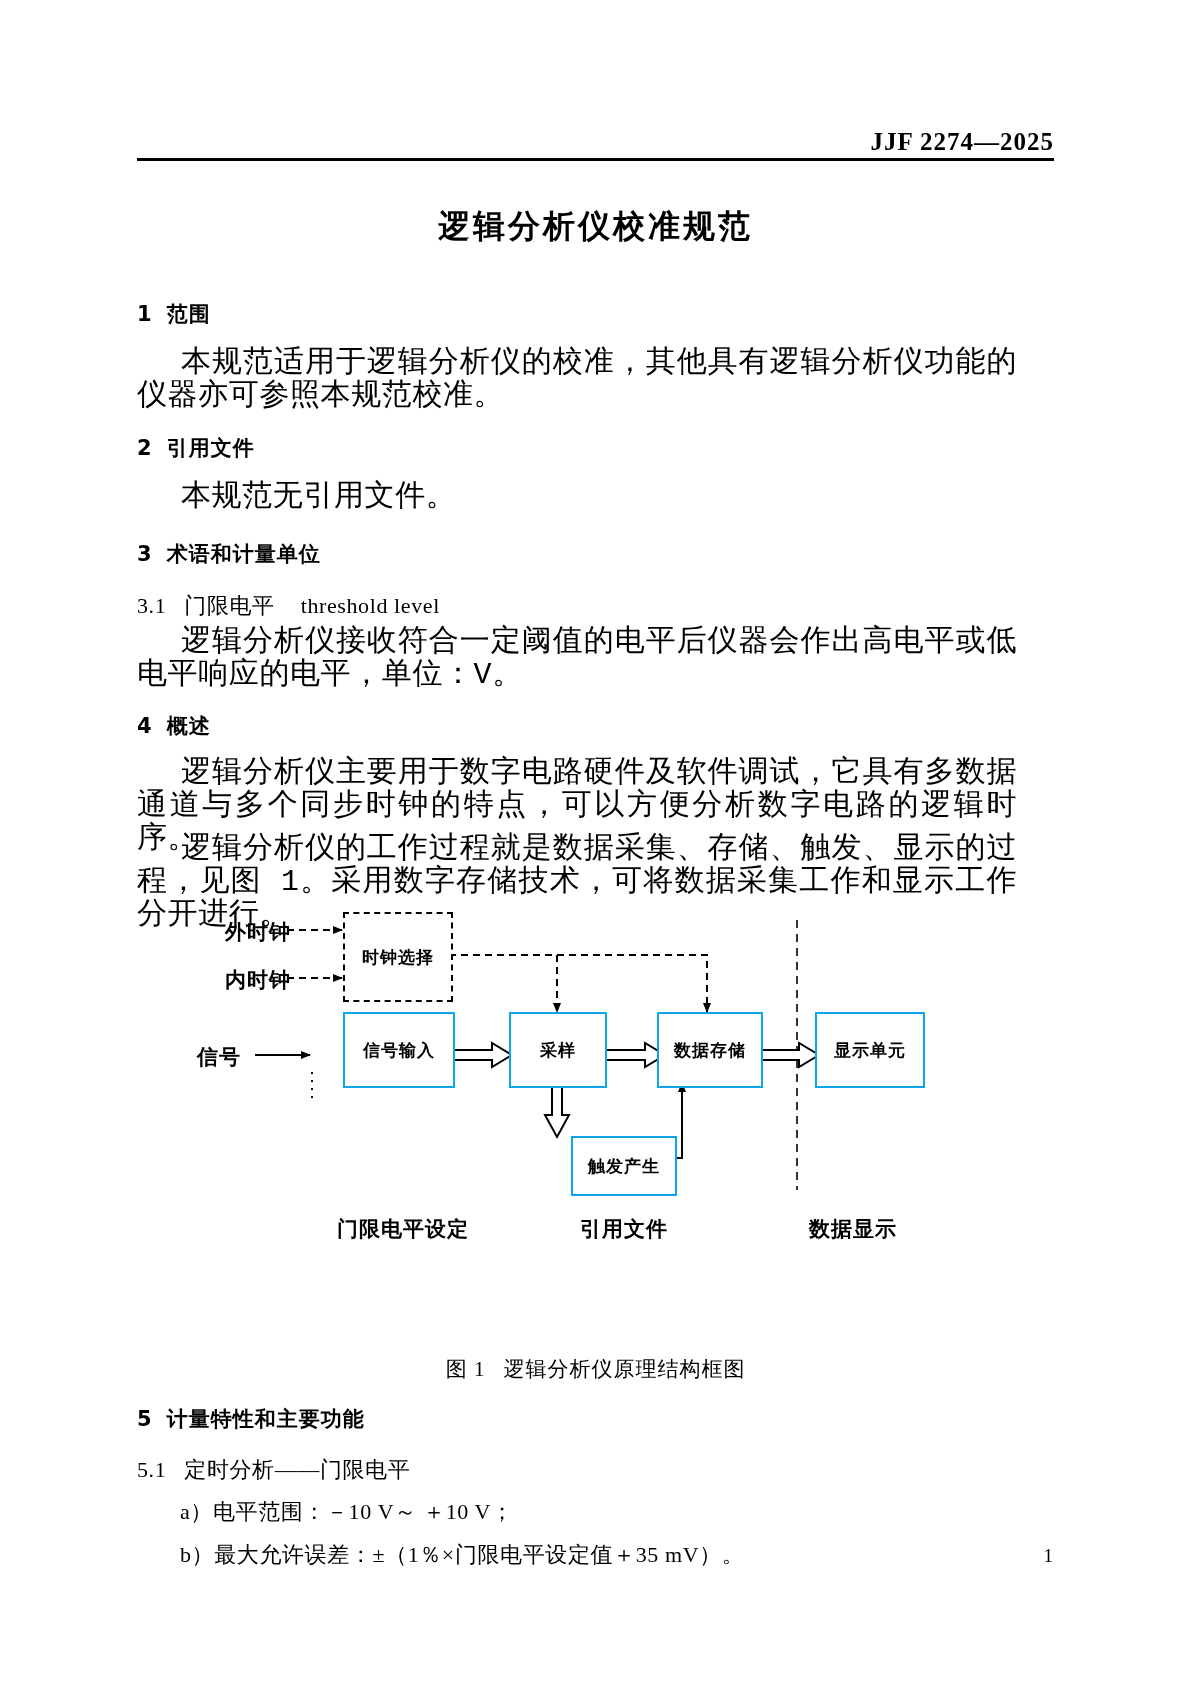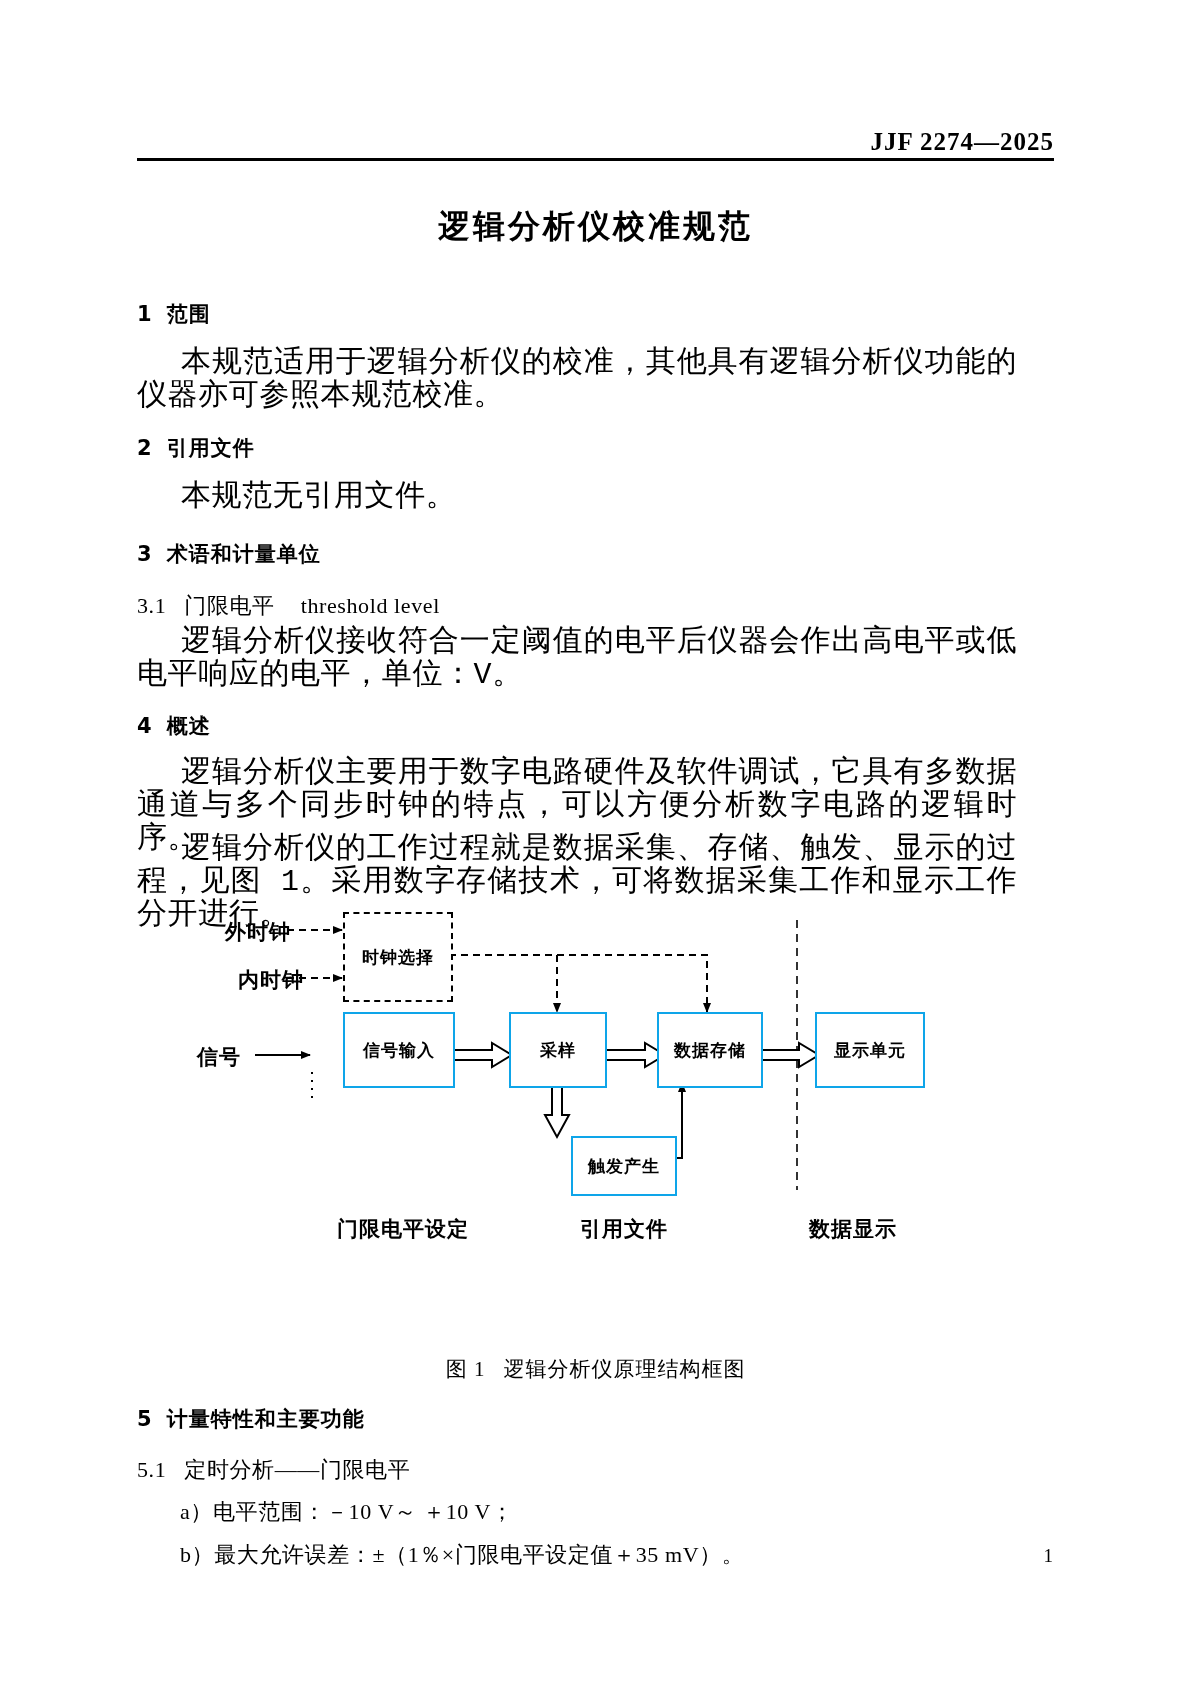--- a/index.html
+++ b/index.html
@@ -151,21 +151,21 @@
       <path d="M466,150 L508,150 L508,143 L528,155 L508,167 L508,160 L466,160 z" fill="#fff" stroke="#000" stroke-width="2"></path>
 
       <path d="M620,150 L662,150 L662,143 L682,155 L662,167 L662,160 L620,160 z" fill="#fff" stroke="#000" stroke-width="2"></path>
 
       <path d="M415,182 L415,215 L408,215 L420,237 L432,215 L425,215 L425,182 z" fill="#fff" stroke="#000" stroke-width="2"></path>
 
       <path d="M510,258 L545,258 L545,183" stroke="#000" stroke-width="2" fill="none" marker-end="url(#ah-solid)"></path>
     </svg>
 
     <div class="flabel" style="left:88px;top:18px;">外时钟</div>
-    <div class="flabel" style="left:88px;top:66px;margin-left:13px;">内时钟</div>
+    <div class="flabel" style="left:88px;top:66px;">内时钟</div>
     <div class="flabel" style="left:60px;top:143px;">信号</div>
 
     <div class="fbox dashed" style="left:206px;top:12px;width:106px;height:86px;">
       <span>时钟选择</span>
     </div>
 
     <div class="fbox" style="left:206px;top:112px;width:108px;height:72px;">
       <span>信号输入</span>
     </div>
     <div class="fbox" style="left:372px;top:112px;width:94px;height:72px;">

